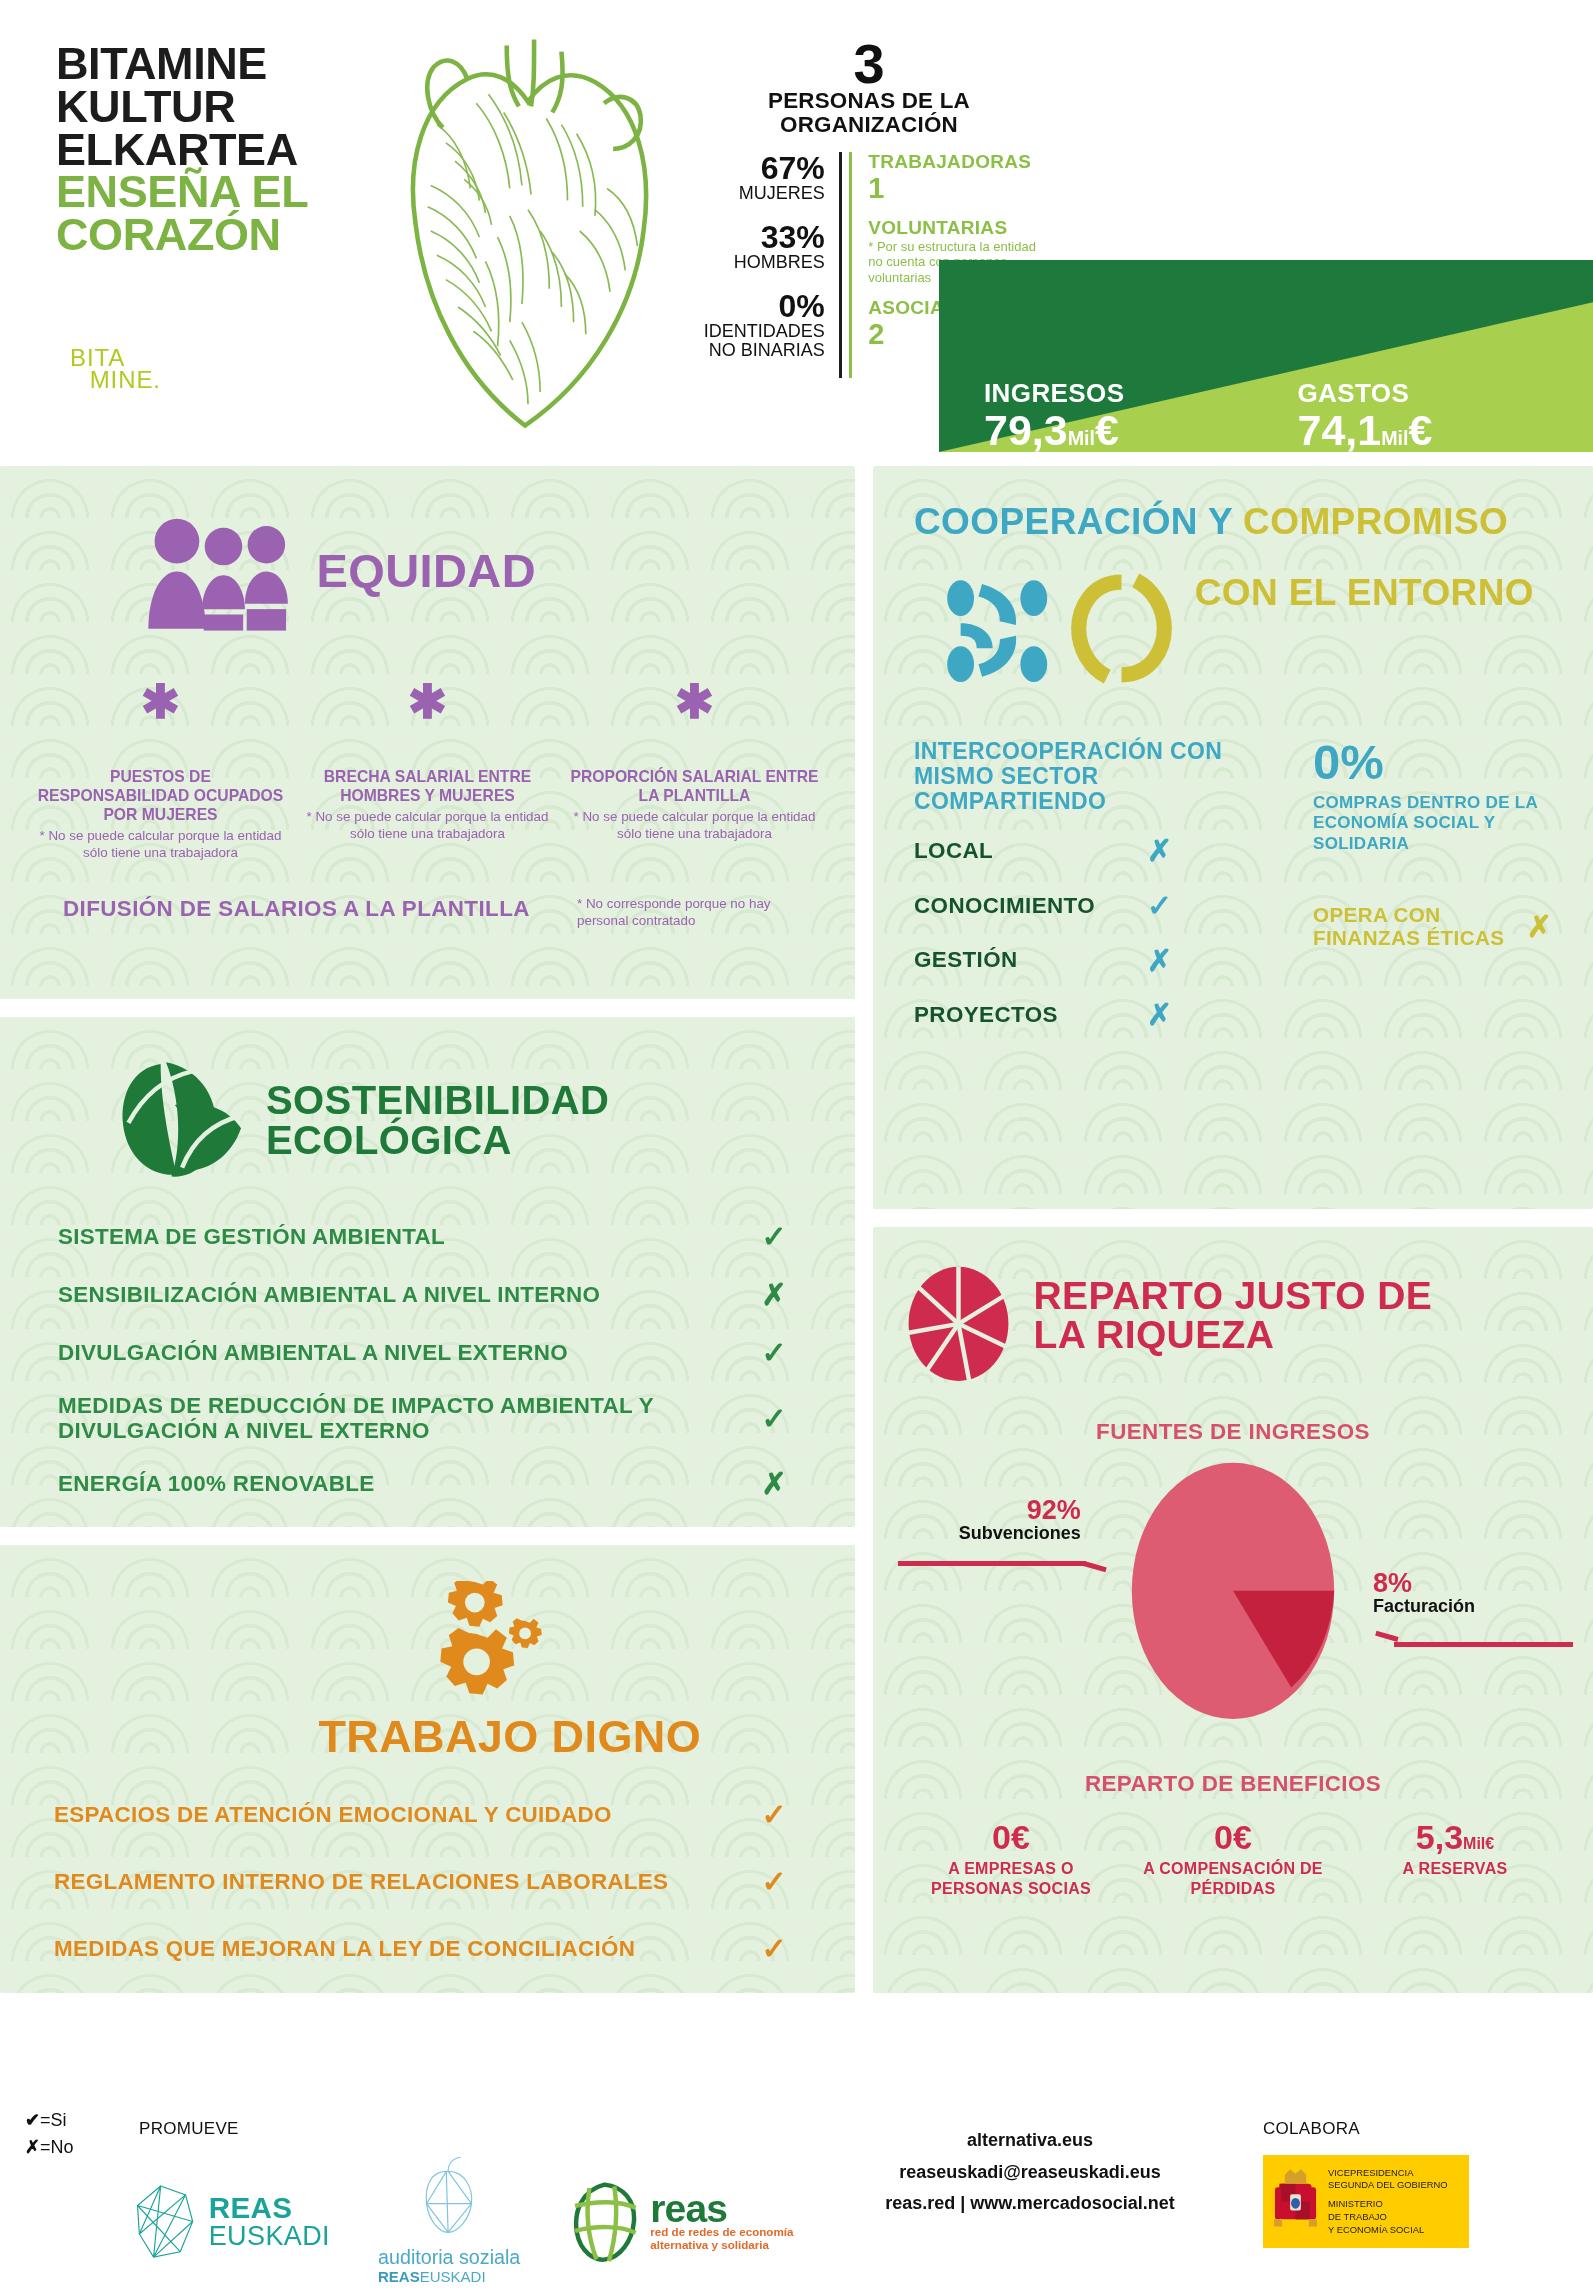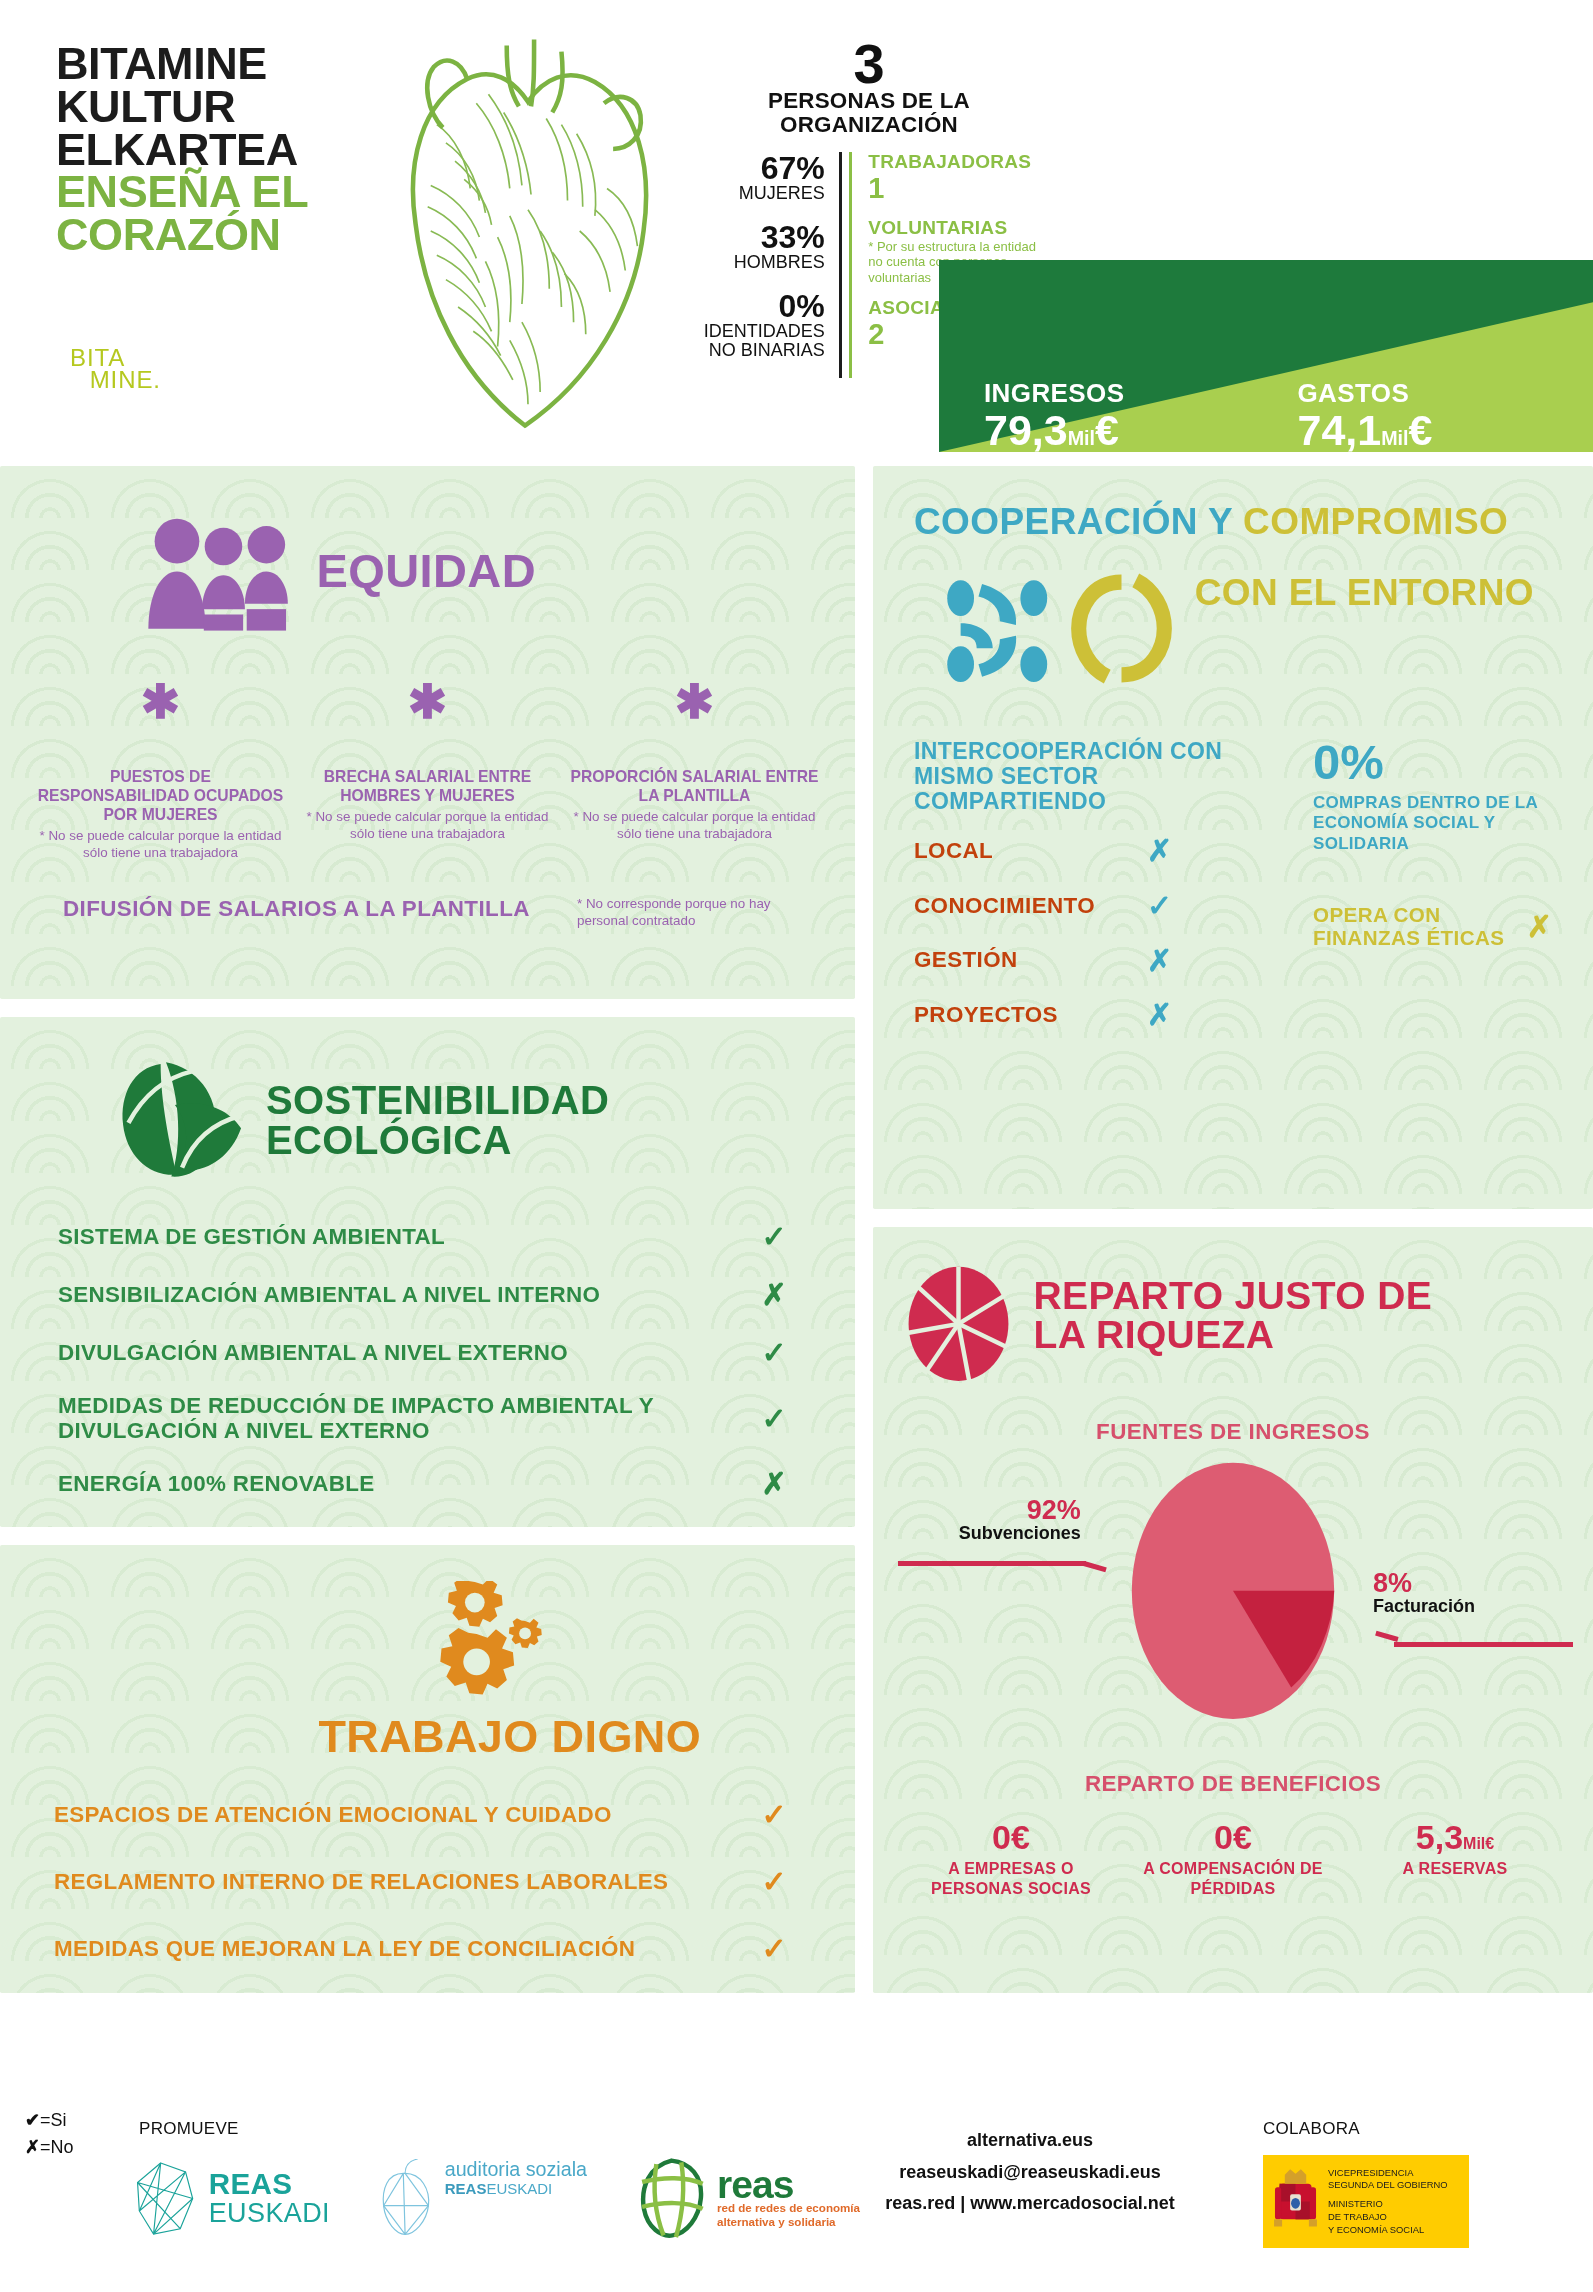--- a/index.html
+++ b/index.html
@@ -88,21 +88,21 @@
   .co-head { padding: 38px 41px 0 41px; }
   .co-t1 { font-size: 37px; color:#3ea8c4; display:inline; }
   .co-t2 { font-size: 37px; color:#cdc037; display:inline; }
   .co-mid { display:flex; align-items:flex-start; margin-top: 26px; }
   .co-icons { display:flex; align-items:center; gap: 10.7px; padding-left: 27px; }
   .co-t3 { font-size: 37px; color:#cdc037; line-height:0.95; padding-left:16px; padding-top:9px;}
   .co-body { display:flex; padding: 45px 41px 0 41px; }
   .co-left { width: 376px; }
   .co-head2 { font-size: 23px; font-weight:700; color:#3ea8c4; text-transform:uppercase; line-height:1.08; letter-spacing:0.4px;}
   .co-row { display:flex; align-items:center; margin-top: 19.7px; }
-  .co-row .lab { font-size: 22.4px; font-weight:700; color:#c2410c; text-transform:uppercase; width: 233px; letter-spacing:0.4px;}
+  .co-row .lab { font-size: 22.4px; font-weight:700; color:#14532d; text-transform:uppercase; width: 233px; letter-spacing:0.4px;}
   .co-row .mark { font-size: 30px; font-weight:700; color:#3ea8c4; }
   .co-right { flex:1; padding-left: 23px; }
   .co-pct { font-size: 49px; font-weight:700; color:#3ea8c4; line-height:0.95; }
   .co-pct-lab { font-size: 17px; font-weight:700; color:#3ea8c4; text-transform:uppercase; line-height:1.2; margin-top:7.2px; letter-spacing:0.3px;}
   .co-fin { display:flex; align-items:center; margin-top: 50px; }
   .co-fin .lab { font-size: 20.6px; font-weight:700; color:#cdc037; text-transform:uppercase; line-height:1.1; flex:1; letter-spacing:0.4px;}
   .co-fin .mark { font-size: 30px; font-weight:700; color:#cdc037; padding-left:16px;}
 
   
   #panel-sost { left: 0; top: 551px; width: 855px; height: 510px; }
@@ -145,21 +145,21 @@
 
   
   .footer { position:absolute; top: 2087px; left:0; width: 1593px; height: 206px; background:#fff; }
   .legend { position:absolute; left: 25px; top: 19.7px; font-size: 18px; line-height: 1.5; color:#111; font-weight:700;}
   .legend .w { font-weight:400; }
   .promueve { position:absolute; left: 139px; top: 32px; font-size: 17px; color:#111; letter-spacing:0.3px;}
   .logos { position:absolute; left: 134px; top: 70px; display:flex; align-items:center; gap: 48px; }
   .logo-reas-euskadi { display:flex; align-items:center; gap: 10.7px; }
   .lre-txt .a { font-size: 29.6px; font-weight:700; color:#1aa39a; line-height:1.0; letter-spacing:0.4px;}
   .lre-txt .b { font-size: 27px; font-weight:400; color:#1aa39a; line-height:1.05; letter-spacing:0.4px;}
-  .logo-aud { display:flex; gap: 10.7px; }
+  .logo-aud { display:flex; align-items:center; gap: 10.7px; flex-direction: column; }
   .la-txt .a { font-size: 19.7px; font-weight:400; color:#4aa8c8; line-height:1.1; }
   .la-txt .b { font-size: 15px; color:#4aa8c8; line-height:1.2; }
   .la-txt .b b { color:#3c9bbd; }
   .logo-reas { display:flex; align-items:center; gap: 9px; }
   .lr-txt .a { font-size: 39px; font-weight:700; color:#1f7a3a; line-height:0.85; letter-spacing:-0.9px;}
   .lr-txt .b { font-size: 11.6px; font-weight:700; color:#e06a2a; line-height:1.15; }
   .contact { position:absolute; left: 842px; top: 38px; width: 376px; text-align:center;
      font-size: 18px; font-weight:700; color:#111; line-height: 1.75; }
   .colabora { position:absolute; left: 1263px; top: 32px; font-size: 17px; color:#111; letter-spacing:0.3px;}
   .gov { position:absolute; left: 1263px; top: 68px; width: 206px; height: 93px; background:#ffcc00;

